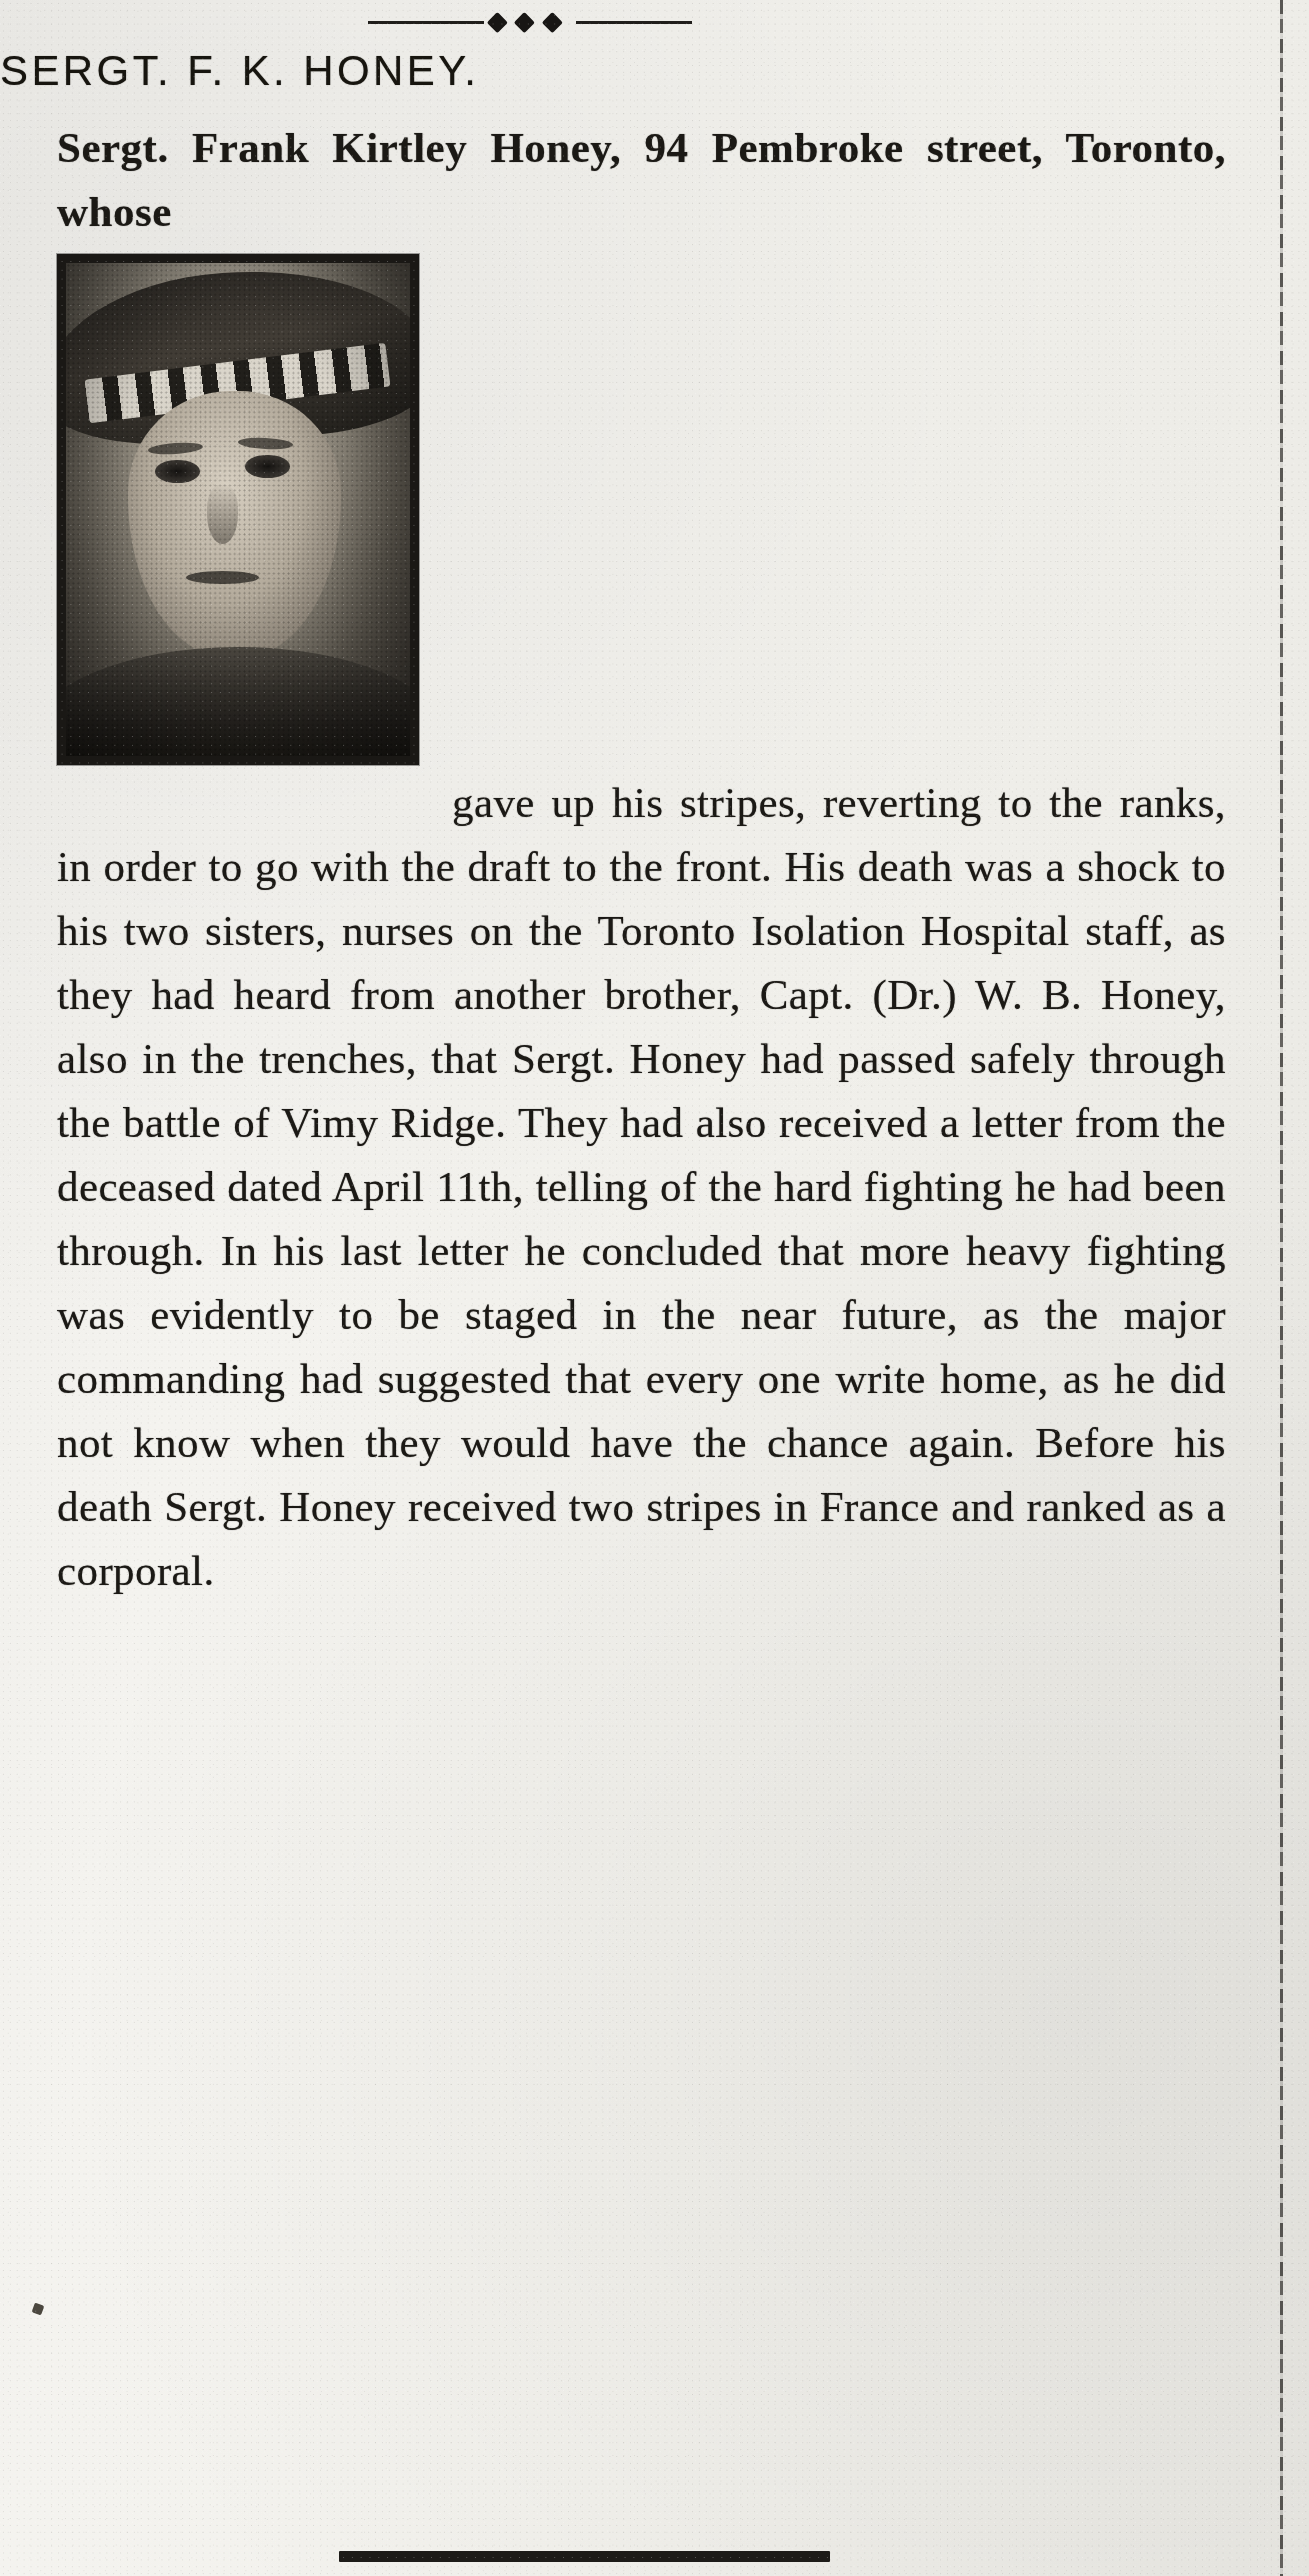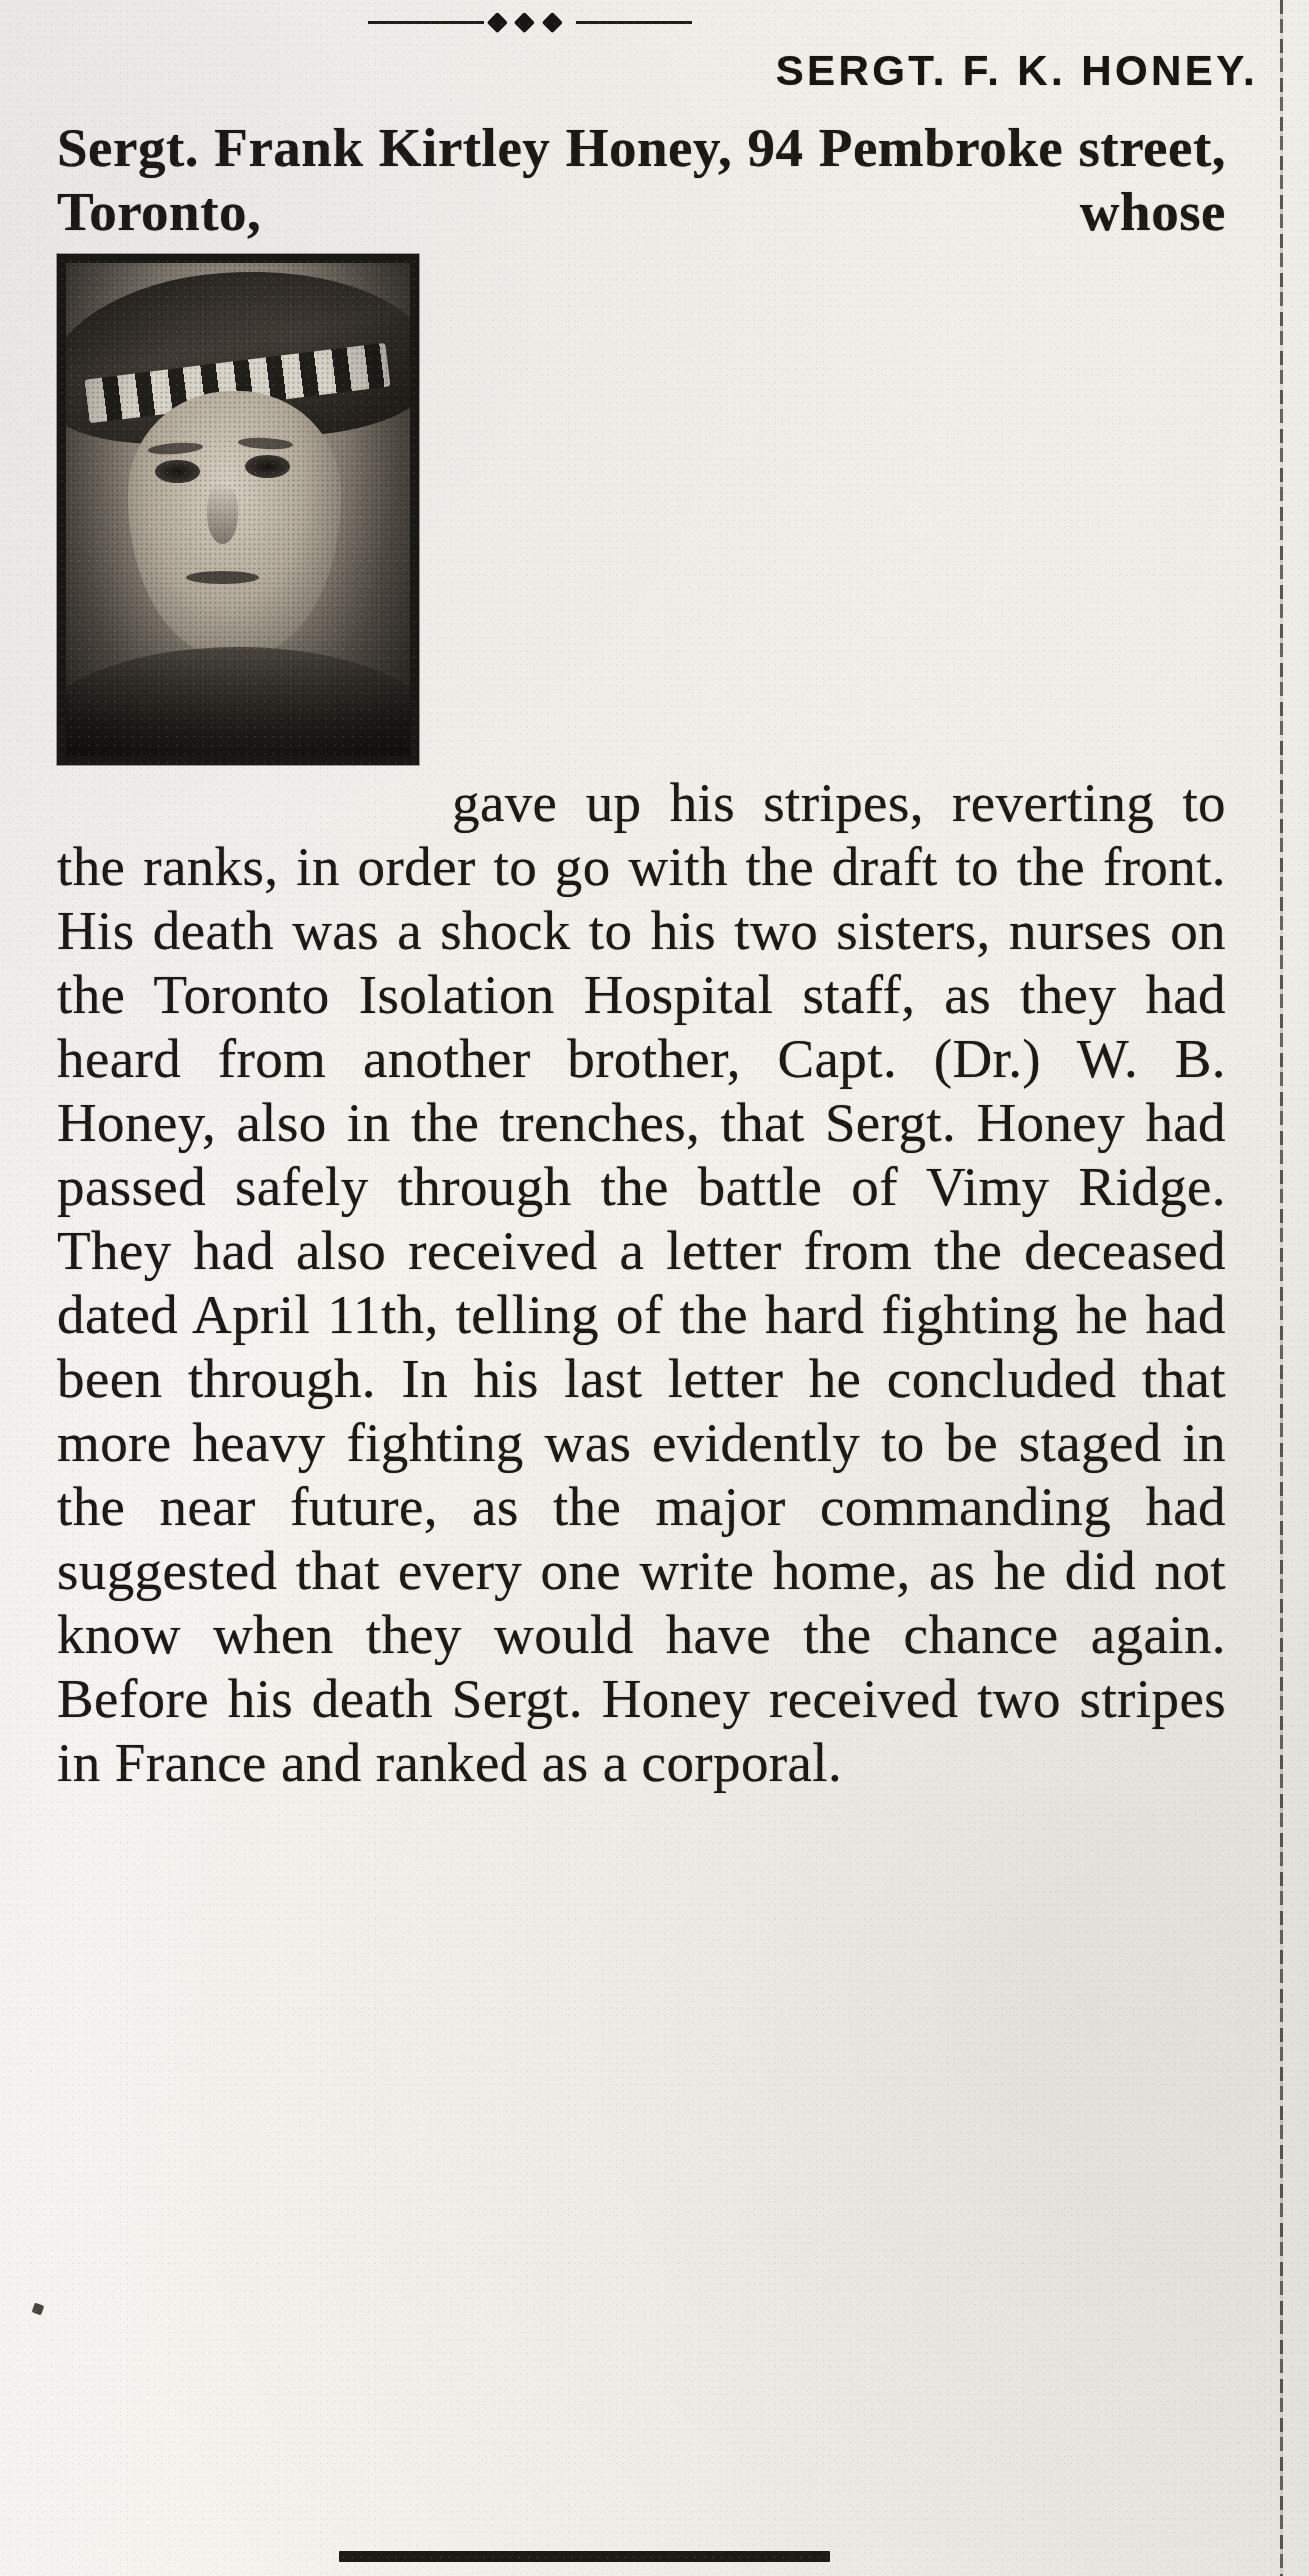--- a/index.html
+++ b/index.html
@@ -94,36 +94,36 @@
     background: #1d1b18;
     border-radius: 1px;
   }
 
   
   #headline {
     position: absolute;
     left: 0;
     top: 47px;
     width: 1258px;
-    text-align: right;
+    text-align: left;
     font-family: "Liberation Sans", sans-serif;
-    font-weight: bold;
+    font-weight: normal;
     font-size: 42px;
     letter-spacing: 3.4px;
     color: #17150f;
     text-shadow: 0 0 1px rgba(20,18,14,0.55);
   }
 
   
   #article {
     position: absolute;
     left: 57px;
     top: 116px;
     width: 1169px;
-    font-size: 55px;
+    font-size: 43px;
     line-height: 64px;
     color: #1b1915;
     font-family: "Liberation Serif", serif;
     text-shadow: 0 0 1.1px rgba(25,22,18,0.6);
   }
 
   .lede {
     margin: 0;
     text-align: justify;
     text-align-last: justify;

